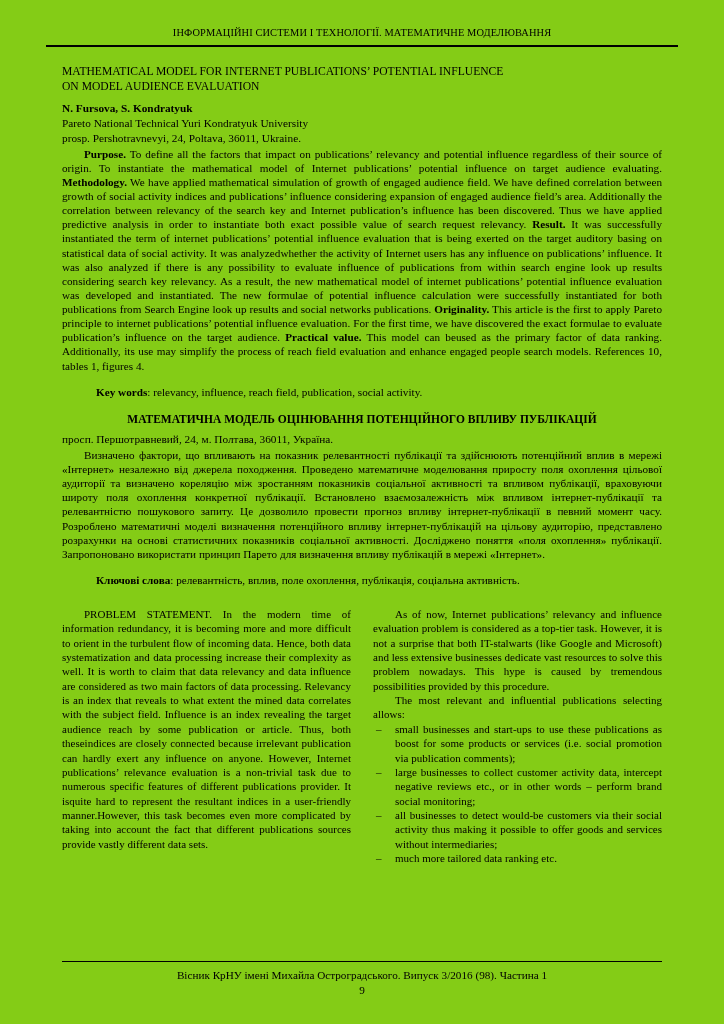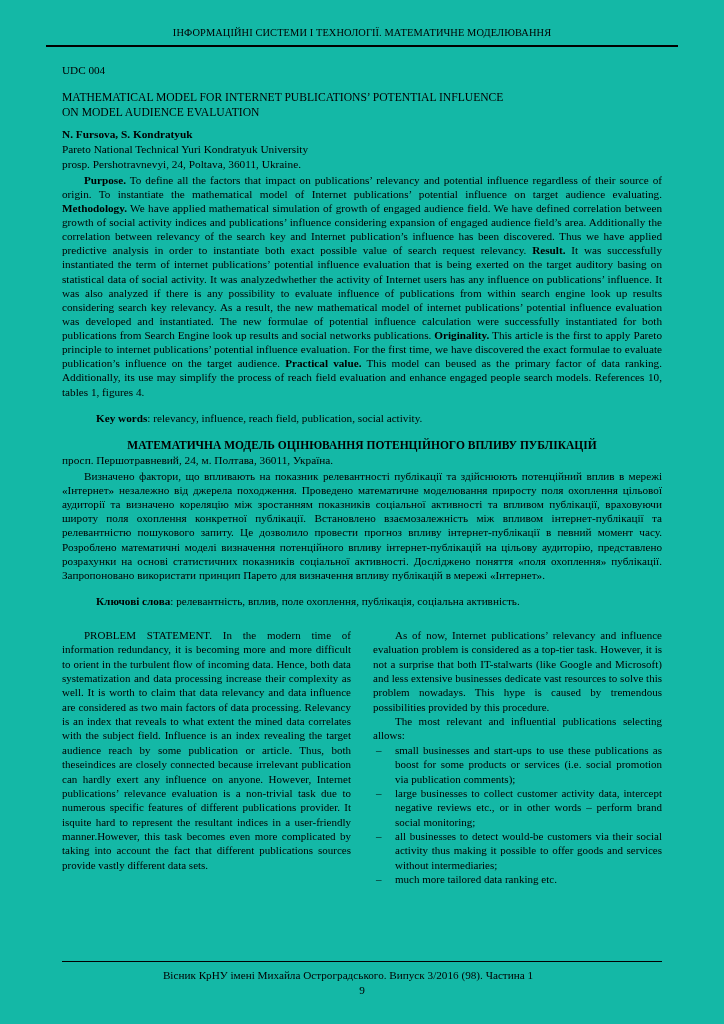--- a/index.html
+++ b/index.html
@@ -9,21 +9,21 @@
   }
   body {
     font-family: "Liberation Serif", "DejaVu Serif", serif;
     color: #000000;
   }
   .page {
     position: relative;
     width: 724px;
     height: 1024px;
     margin: 0 auto;
-    background: #14b8a6;
+    background: #84cc16;
     overflow: hidden;
     box-sizing: border-box;
   }
 
   
   .running-header {
     position: absolute;
     top: 27px;
     left: 46px;
     width: 632px;
@@ -93,20 +93,21 @@
     margin: 12px;
   }
   .keywords b { font-weight: bold; }
 
   .ua-title-block {
     text-align: center;
     font-weight: bold;
     font-size: 11.5px;
     line-height: 1.32;
     margin-top: 13px;
+    margin-bottom: 5px;
   }
 
   
   .columns {
     display: flex;
     margin-top: 20px;
     width: 600px;
   }
   .col {
     width: 289px;
@@ -143,21 +144,21 @@
     position: absolute;
     bottom: 62px;
     left: 62px;
     width: 600px;
     height: 0;
     border-top: 1.6px solid #000;
   }
   .footer-text {
     position: absolute;
     bottom: 43px;
-    left: 48px;
+    left: 62px;
     width: 600px;
     text-align: center;
     font-size: 11.2px;
     white-space: nowrap;
   }
   .page-number {
     position: absolute;
     bottom: 28px;
     left: 62px;
     width: 600px;
@@ -168,21 +169,20 @@
 </head>
 <body>
 
 <div class="page">
 
   <div class="running-header">ІНФОРМАЦІЙНІ СИСТЕМИ І ТЕХНОЛОГІЇ. МАТЕМАТИЧНЕ МОДЕЛЮВАННЯ</div>
   <div class="header-rule"></div>
 
   <div class="content">
 
-    <div class="udc">UDC 004</div>
 
     <div class="title-block">
       <span class="title-line">MATHEMATICAL MODEL FOR INTERNET PUBLICATIONS’ POTENTIAL INFLUENCE</span>
       <span class="title-line">ON MODEL AUDIENCE EVALUATION</span>
     </div>
 
     <p class="authors">N. Fursova, S. Kondratyuk</p>
     <p class="affil">Pareto National Technical Yuri Kondratyuk University</p>
     <p class="affil">prosp. Pershotravnevyi, 24, Poltava, 36011, Ukraine.</p>
 

